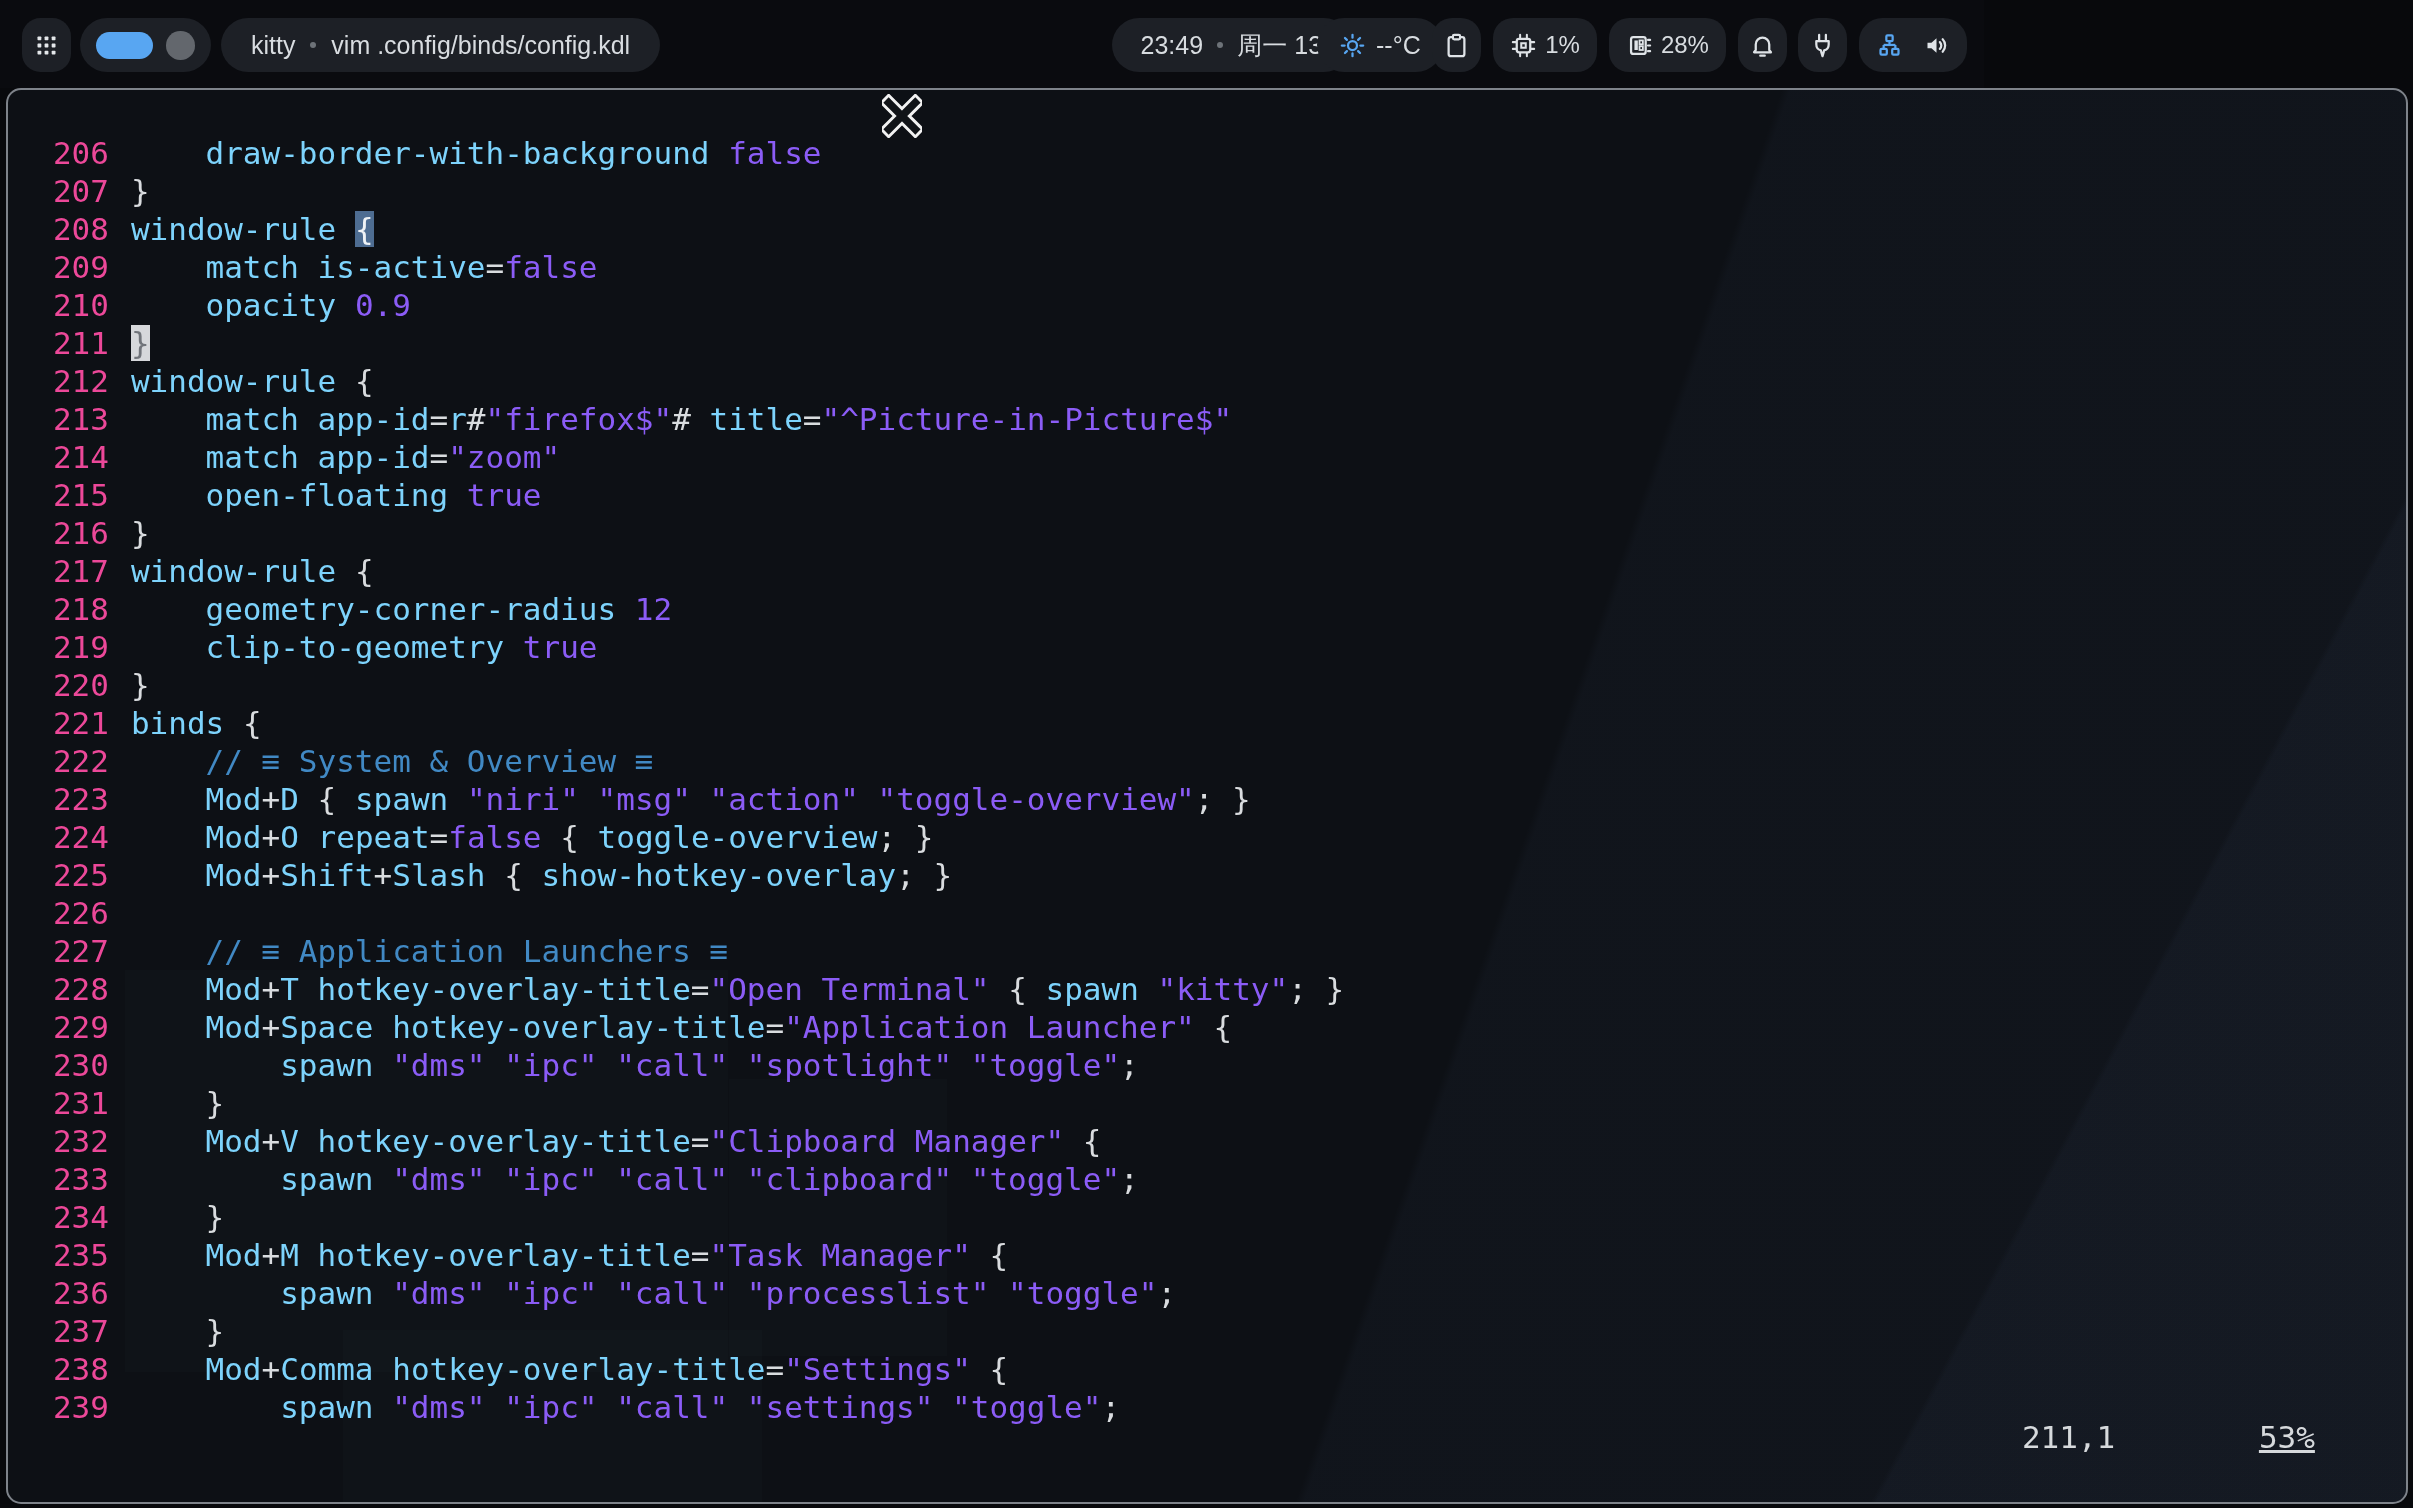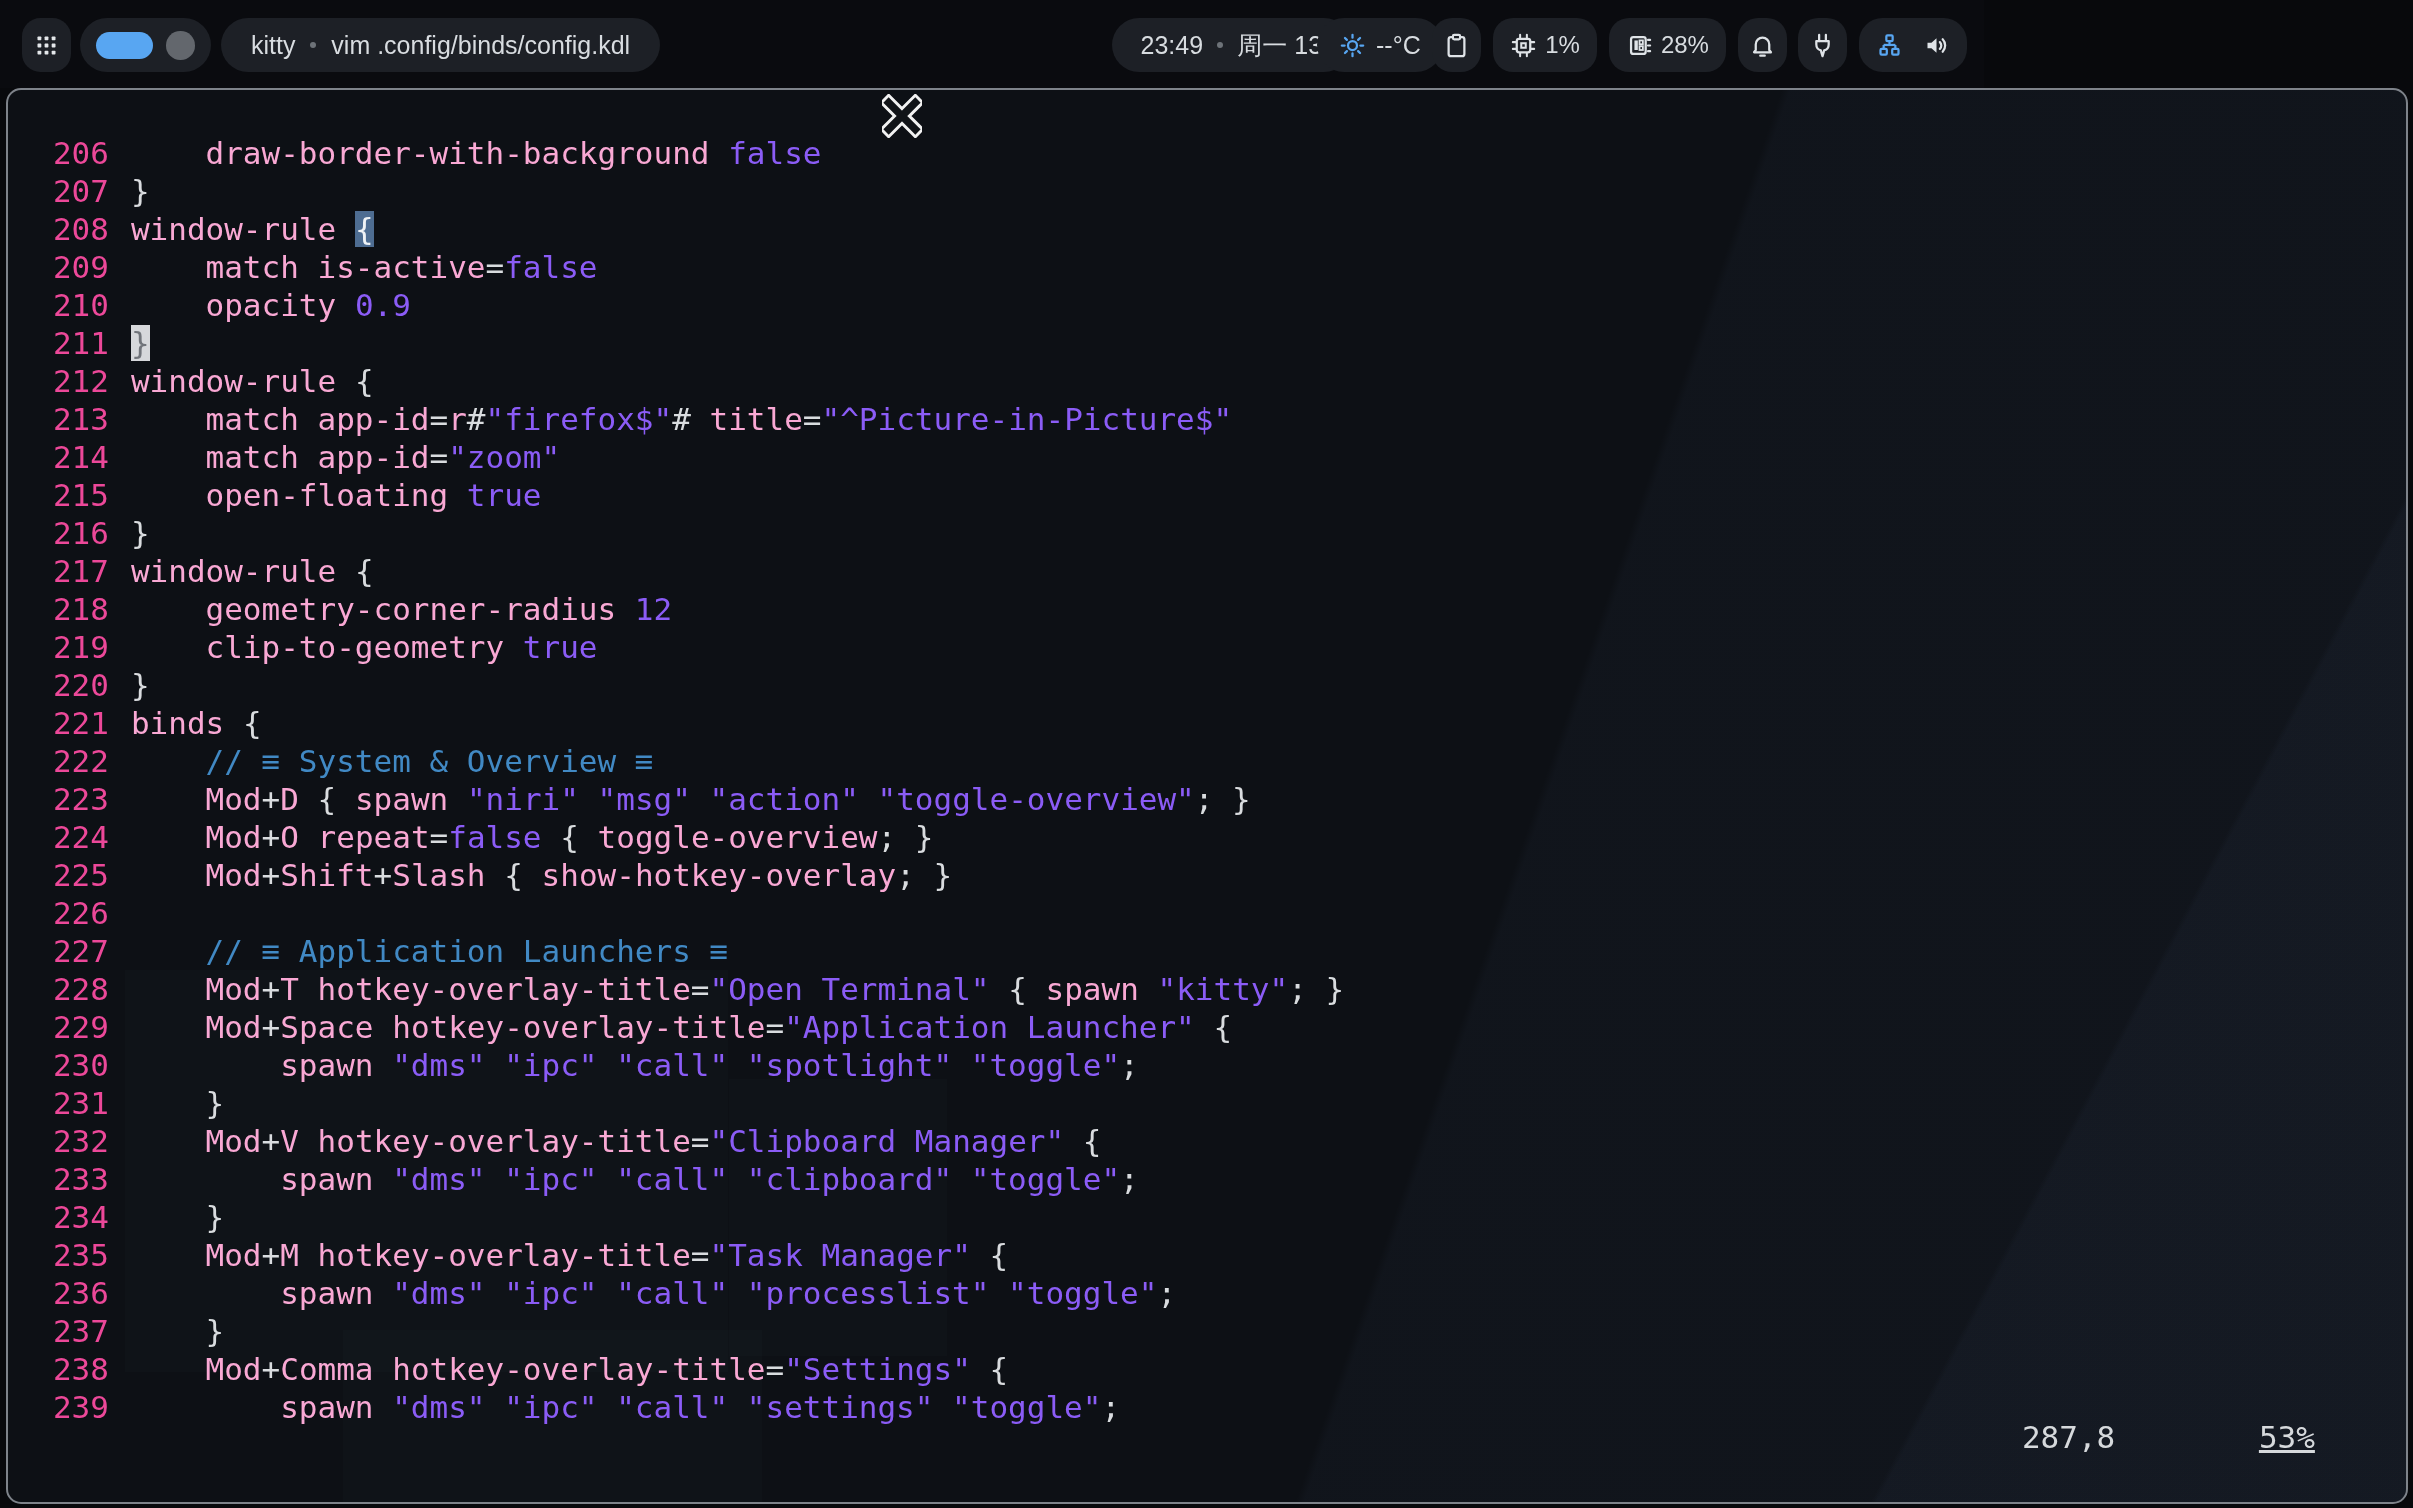--- a/index.html
+++ b/index.html
@@ -38,21 +38,21 @@
        linear-gradient(118deg, rgba(0,0,0,0) 83%, rgba(54,68,95,0.10) 83.2%);}
   .bleed{position:absolute;background:rgba(210,225,255,0.015);pointer-events:none;}
 
   .vim{position:absolute;left:0;top:0;right:0;padding-top:44px;
        font-family:"DejaVu Sans Mono","Liberation Mono",monospace;
        font-size:31px;line-height:38px;white-space:pre;}
   .line{height:38px;white-space:pre;}
   .ln{display:inline-block;width:101px;margin-right:22px;text-align:right;color:#ec4899;}
   .sg-t{color:#d9dcdf;}
   .sg-p{color:#d9dcdf;}
-  .sg-k{color:#f9a8d4;}
+  .sg-k{color:#7dd3fc;}
   .sg-v{color:#8b5cf6;}
   .sg-c{color:#4189c4;}
   .sg-hl{background:#4e6d92;color:#f0f3f6;}
   .sg-cur{background:#d6d8db;color:#70747a;}
 
   .ruler{position:absolute;top:1329px;left:0;right:0;height:38px;
          font-family:"DejaVu Sans Mono","Liberation Mono",monospace;font-size:31px;color:#d6d9dc;}
   .ruler .pos{position:absolute;left:2014px;}
   .ruler .pct{position:absolute;left:2251px;text-decoration:underline;}
 
@@ -184,21 +184,21 @@
 </div>
 
 <div class="terminal">
   <div class="bleed" style="left:117px;top:880px;width:603px;height:402px;"></div>
   <div class="bleed" style="left:721px;top:989px;width:218px;height:277px;"></div>
   <div class="bleed" style="left:335px;top:1240px;width:419px;height:176px;"></div>
 
   <div class="vim" id="vim-lines"><div class="line"><span class="ln">206</span><span class="sg-t">    </span><span class="sg-k">draw-border-with-background</span><span class="sg-t"> </span><span class="sg-v">false</span></div><div class="line"><span class="ln">207</span><span class="sg-p">}</span></div><div class="line"><span class="ln">208</span><span class="sg-k">window-rule</span><span class="sg-t"> </span><span class="sg-hl">{</span></div><div class="line"><span class="ln">209</span><span class="sg-t">    </span><span class="sg-k">match is-active</span><span class="sg-p">=</span><span class="sg-v">false</span></div><div class="line"><span class="ln">210</span><span class="sg-t">    </span><span class="sg-k">opacity</span><span class="sg-t"> </span><span class="sg-v">0.9</span></div><div class="line"><span class="ln">211</span><span class="sg-cur">}</span></div><div class="line"><span class="ln">212</span><span class="sg-k">window-rule</span><span class="sg-t"> </span><span class="sg-p">{</span></div><div class="line"><span class="ln">213</span><span class="sg-t">    </span><span class="sg-k">match app-id</span><span class="sg-p">=</span><span class="sg-k">r</span><span class="sg-p">#</span><span class="sg-v">"firefox$"</span><span class="sg-p">#</span><span class="sg-t"> </span><span class="sg-k">title</span><span class="sg-p">=</span><span class="sg-v">"^Picture-in-Picture$"</span></div><div class="line"><span class="ln">214</span><span class="sg-t">    </span><span class="sg-k">match app-id</span><span class="sg-p">=</span><span class="sg-v">"zoom"</span></div><div class="line"><span class="ln">215</span><span class="sg-t">    </span><span class="sg-k">open-floating</span><span class="sg-t"> </span><span class="sg-v">true</span></div><div class="line"><span class="ln">216</span><span class="sg-p">}</span></div><div class="line"><span class="ln">217</span><span class="sg-k">window-rule</span><span class="sg-t"> </span><span class="sg-p">{</span></div><div class="line"><span class="ln">218</span><span class="sg-t">    </span><span class="sg-k">geometry-corner-radius</span><span class="sg-t"> </span><span class="sg-v">12</span></div><div class="line"><span class="ln">219</span><span class="sg-t">    </span><span class="sg-k">clip-to-geometry</span><span class="sg-t"> </span><span class="sg-v">true</span></div><div class="line"><span class="ln">220</span><span class="sg-p">}</span></div><div class="line"><span class="ln">221</span><span class="sg-k">binds</span><span class="sg-t"> </span><span class="sg-p">{</span></div><div class="line"><span class="ln">222</span><span class="sg-t">    </span><span class="sg-c">// ≡ System &amp; Overview ≡</span></div><div class="line"><span class="ln">223</span><span class="sg-t">    </span><span class="sg-k">Mod</span><span class="sg-p">+</span><span class="sg-k">D</span><span class="sg-t"> </span><span class="sg-p">{</span><span class="sg-t"> </span><span class="sg-k">spawn</span><span class="sg-t"> </span><span class="sg-v">"niri" "msg" "action" "toggle-overview"</span><span class="sg-p">; }</span></div><div class="line"><span class="ln">224</span><span class="sg-t">    </span><span class="sg-k">Mod</span><span class="sg-p">+</span><span class="sg-k">O</span><span class="sg-t"> </span><span class="sg-k">repeat</span><span class="sg-p">=</span><span class="sg-v">false</span><span class="sg-t"> </span><span class="sg-p">{</span><span class="sg-t"> </span><span class="sg-k">toggle-overview</span><span class="sg-p">; }</span></div><div class="line"><span class="ln">225</span><span class="sg-t">    </span><span class="sg-k">Mod</span><span class="sg-p">+</span><span class="sg-k">Shift</span><span class="sg-p">+</span><span class="sg-k">Slash</span><span class="sg-t"> </span><span class="sg-p">{</span><span class="sg-t"> </span><span class="sg-k">show-hotkey-overlay</span><span class="sg-p">; }</span></div><div class="line"><span class="ln">226</span></div><div class="line"><span class="ln">227</span><span class="sg-t">    </span><span class="sg-c">// ≡ Application Launchers ≡</span></div><div class="line"><span class="ln">228</span><span class="sg-t">    </span><span class="sg-k">Mod</span><span class="sg-p">+</span><span class="sg-k">T</span><span class="sg-t"> </span><span class="sg-k">hotkey-overlay-title</span><span class="sg-p">=</span><span class="sg-v">"Open Terminal"</span><span class="sg-t"> </span><span class="sg-p">{</span><span class="sg-t"> </span><span class="sg-k">spawn</span><span class="sg-t"> </span><span class="sg-v">"kitty"</span><span class="sg-p">; }</span></div><div class="line"><span class="ln">229</span><span class="sg-t">    </span><span class="sg-k">Mod</span><span class="sg-p">+</span><span class="sg-k">Space</span><span class="sg-t"> </span><span class="sg-k">hotkey-overlay-title</span><span class="sg-p">=</span><span class="sg-v">"Application Launcher"</span><span class="sg-t"> </span><span class="sg-p">{</span></div><div class="line"><span class="ln">230</span><span class="sg-t">        </span><span class="sg-k">spawn</span><span class="sg-t"> </span><span class="sg-v">"dms" "ipc" "call" "spotlight" "toggle"</span><span class="sg-p">;</span></div><div class="line"><span class="ln">231</span><span class="sg-t">    </span><span class="sg-p">}</span></div><div class="line"><span class="ln">232</span><span class="sg-t">    </span><span class="sg-k">Mod</span><span class="sg-p">+</span><span class="sg-k">V</span><span class="sg-t"> </span><span class="sg-k">hotkey-overlay-title</span><span class="sg-p">=</span><span class="sg-v">"Clipboard Manager"</span><span class="sg-t"> </span><span class="sg-p">{</span></div><div class="line"><span class="ln">233</span><span class="sg-t">        </span><span class="sg-k">spawn</span><span class="sg-t"> </span><span class="sg-v">"dms" "ipc" "call" "clipboard" "toggle"</span><span class="sg-p">;</span></div><div class="line"><span class="ln">234</span><span class="sg-t">    </span><span class="sg-p">}</span></div><div class="line"><span class="ln">235</span><span class="sg-t">    </span><span class="sg-k">Mod</span><span class="sg-p">+</span><span class="sg-k">M</span><span class="sg-t"> </span><span class="sg-k">hotkey-overlay-title</span><span class="sg-p">=</span><span class="sg-v">"Task Manager"</span><span class="sg-t"> </span><span class="sg-p">{</span></div><div class="line"><span class="ln">236</span><span class="sg-t">        </span><span class="sg-k">spawn</span><span class="sg-t"> </span><span class="sg-v">"dms" "ipc" "call" "processlist" "toggle"</span><span class="sg-p">;</span></div><div class="line"><span class="ln">237</span><span class="sg-t">    </span><span class="sg-p">}</span></div><div class="line"><span class="ln">238</span><span class="sg-t">    </span><span class="sg-k">Mod</span><span class="sg-p">+</span><span class="sg-k">Comma</span><span class="sg-t"> </span><span class="sg-k">hotkey-overlay-title</span><span class="sg-p">=</span><span class="sg-v">"Settings"</span><span class="sg-t"> </span><span class="sg-p">{</span></div><div class="line"><span class="ln">239</span><span class="sg-t">        </span><span class="sg-k">spawn</span><span class="sg-t"> </span><span class="sg-v">"dms" "ipc" "call" "settings" "toggle"</span><span class="sg-p">;</span></div></div>
 
   <div class="ruler">
-    <span class="pos">287,8</span>
+    <span class="pos">211,1</span>
     <span class="pct">53%</span>
   </div>
 </div>
 
 <svg class="mouse" viewBox="0 0 24 24">
   <path d="M4 4 L20 20 M20 4 L4 20" stroke="#f2f2f2" stroke-width="8" stroke-linecap="square"></path>
   <path d="M4 4 L20 20 M20 4 L4 20" stroke="#111418" stroke-width="4.5" stroke-linecap="square"></path>
 </svg>
 
 

